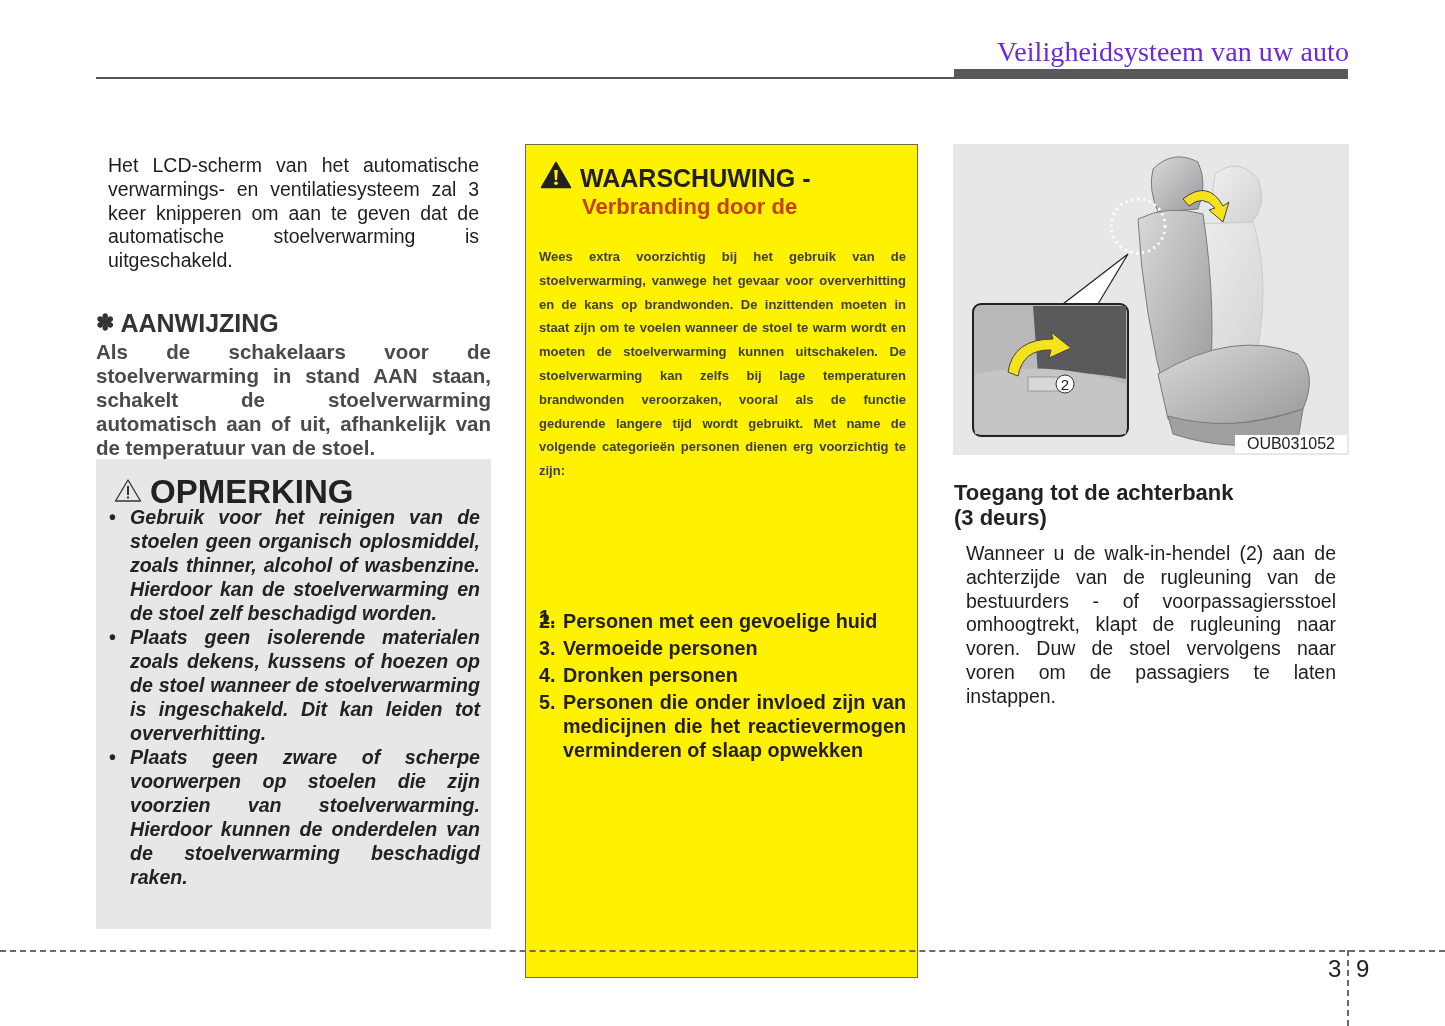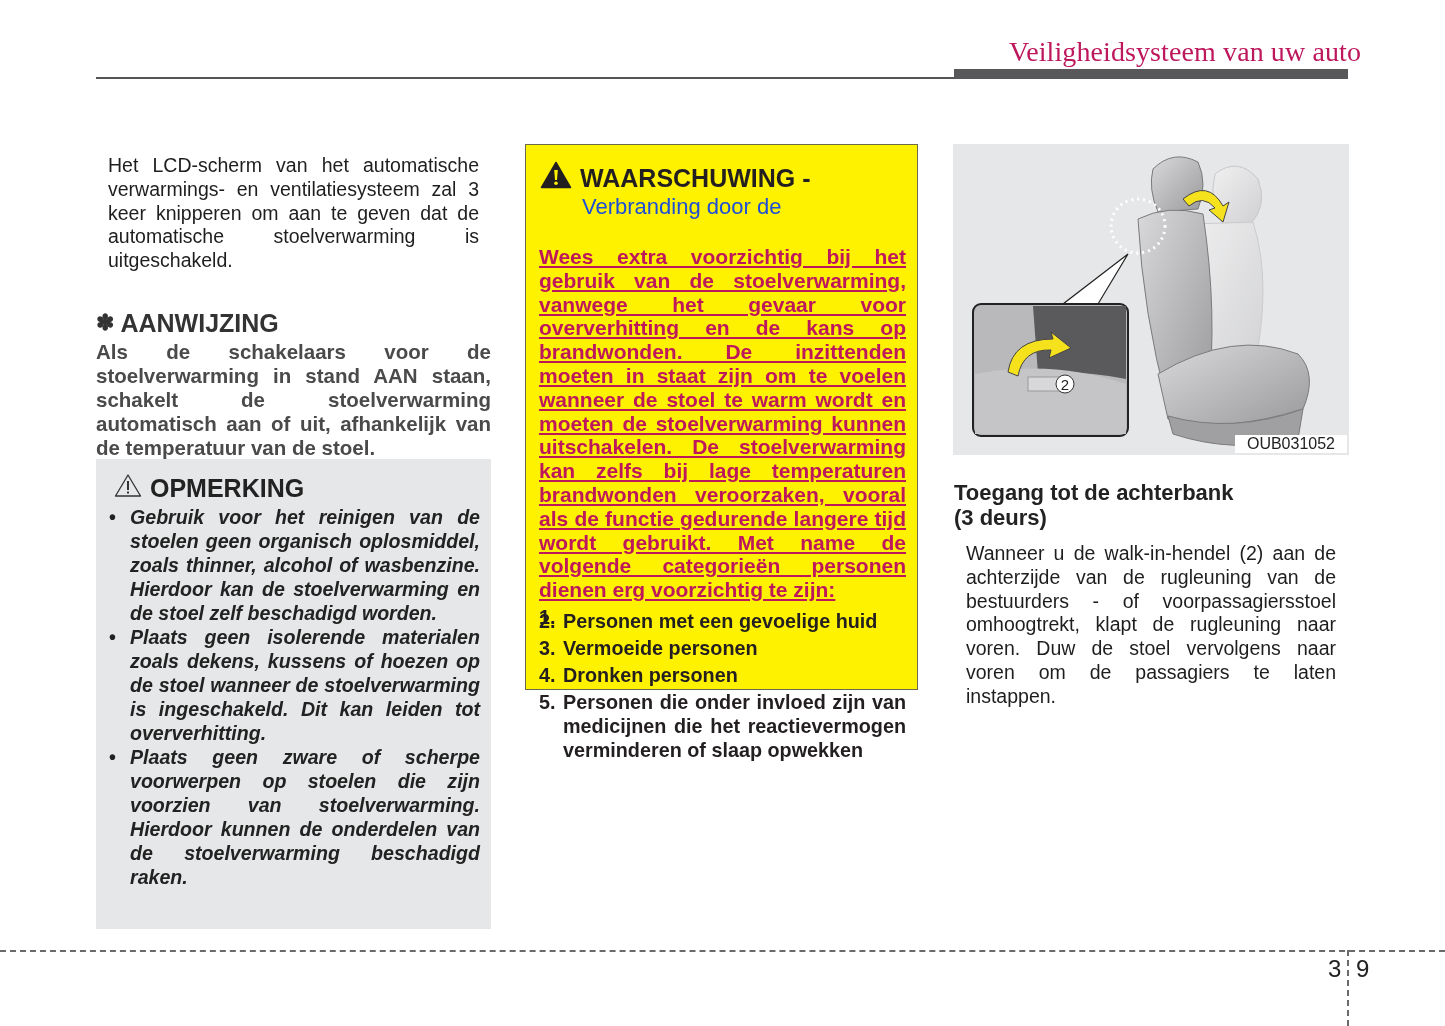--- a/index.html
+++ b/index.html
@@ -1,37 +1,37 @@
 <!DOCTYPE html>
 <html><head>
 <meta charset="utf-8">
 <style>
   html, body { margin:0; padding:0; }
   body { width:1445px; height:1026px; background:#ffffff; position:relative; overflow:hidden; font-family:"Liberation Sans", sans-serif; color:#1e1e1e; }
-  .header-title { position:absolute; right:84px; top:36px; font-family:"Liberation Serif", serif; font-size:28px; color:#be185d; letter-spacing:0.1px; }
+  .header-title { position:absolute; right:96px; top:36px; font-family:"Liberation Serif", serif; font-size:28px; color:#6d28d9; letter-spacing:0.1px; }
   .header-line { position:absolute; left:96px; top:77px; width:860px; height:2px; background:#555; }
   .header-bar { position:absolute; left:954px; top:69px; width:394px; height:10px; background:#58585a; }
 
   .col1 { position:absolute; left:96px; top:142px; width:395px; }
   .para { font-size:19.5px; line-height:23.8px; text-align:justify; text-align-last:left; margin:12px; }
   .note-title { font-size:25px; font-weight:bold; color:#333; margin:36px 0 2px 0; display:flex; align-items:center; gap:6px; }
   .note-title .star { font-size:22px; }
   .note-body { font-family:Liberation Sans, sans-serif; font-weight:bold; font-size:20.5px; line-height:24px; color:#4a4a4a; text-align:justify; text-align-last:left; margin:0; }
 
   .gray-box { position:absolute; left:96px; top:459px; width:395px; height:470px; background:#e6e7e8; }
-  .gray-title { position:absolute; left:18px; top:14px; display:flex; align-items:center; gap:8px; font-size:25px; font-weight:bold; color:#222; }
+  .gray-title { position:absolute; left:18px; top:14px; display:flex; gap:8px; font-size:33px; font-weight:bold; color:#222; }
   .gray-list { position:absolute; left:12px; top:46px; width:372px; margin:0; padding:0; list-style:none; }
   .gray-list li { position:relative; padding-left:22px; font-size:19.6px; line-height:24px; font-weight:bold; font-style:italic; text-align:justify; text-align-last:left; color:#222; }
   .gray-list li .bullet { position:absolute; left:1px; top:0; font-style:normal; }
 
-  .yellow-box { position:absolute; left:525px; top:144px; width:393px; height:546px; background:#fff200; border:1.5px solid #6b6b4a; box-sizing:border-box;padding-left:32px; }
+  .yellow-box { position:absolute; left:525px; top:144px; width:393px; height:834px; background:#fff200; border:1.5px solid #6b6b4a; box-sizing:border-box;padding-left:32px; }
   .warn-head { position:absolute; left:14px; top:16px; width:370px; }
   .warn-head .row1 { display:flex; align-items:center; gap:8px; font-size:25px; font-weight:bold; color:#231f20; line-height:28px; }
-  .warn-head .sub { padding-left:42px; font-size:22px; font-weight:normal; line-height:26px; color:#1d4ed8; }
-  .warn-body { position:absolute; left:13px; top:100px; width:367px; font-size:21px; line-height:23.8px; font-weight:bold; color:#be185d; text-align:justify; text-align-last:left; margin:0;text-decoration:underline; }
+  .warn-head .sub { padding-left:42px; font-size:22px; font-weight:bold; line-height:26px; color:#c2410c; }
+  .warn-body { position:absolute; left:13px; top:100px; width:367px; font-size:13px; line-height:23.8px; font-weight:bold; color:#404040; text-align:justify; text-align-last:left; margin:0; }
   .warn-list { position:absolute; left:13px; top:461px; width:367px; margin:0; padding:0; list-style:none; }
   .warn-list li { position:relative; padding-left:24px; font-size:19.8px; line-height:23.8px; font-weight:bold; color:#231f20; text-align:justify; text-align-last:left; margin-bottom:3.5px; }
   .warn-list li .num { position:absolute; left:0; top:0; }
 
   .figure { position:absolute; left:953px; top:144px; width:396px; height:311px; background:#e6e7e8; overflow:hidden; }
   .fig-caption { position:absolute; right:2px; bottom:2px; font-size:16px; color:#222; background:#fff; padding:0 12px; }
 
   .col3 { position:absolute; left:954px; top:463px; width:394px; }
   .sec-title { font-size:22px; font-weight:bold; line-height:25px; color:#222; margin:17px 0 6px 0; }
   .col3 .para { margin-bottom:30px; }

